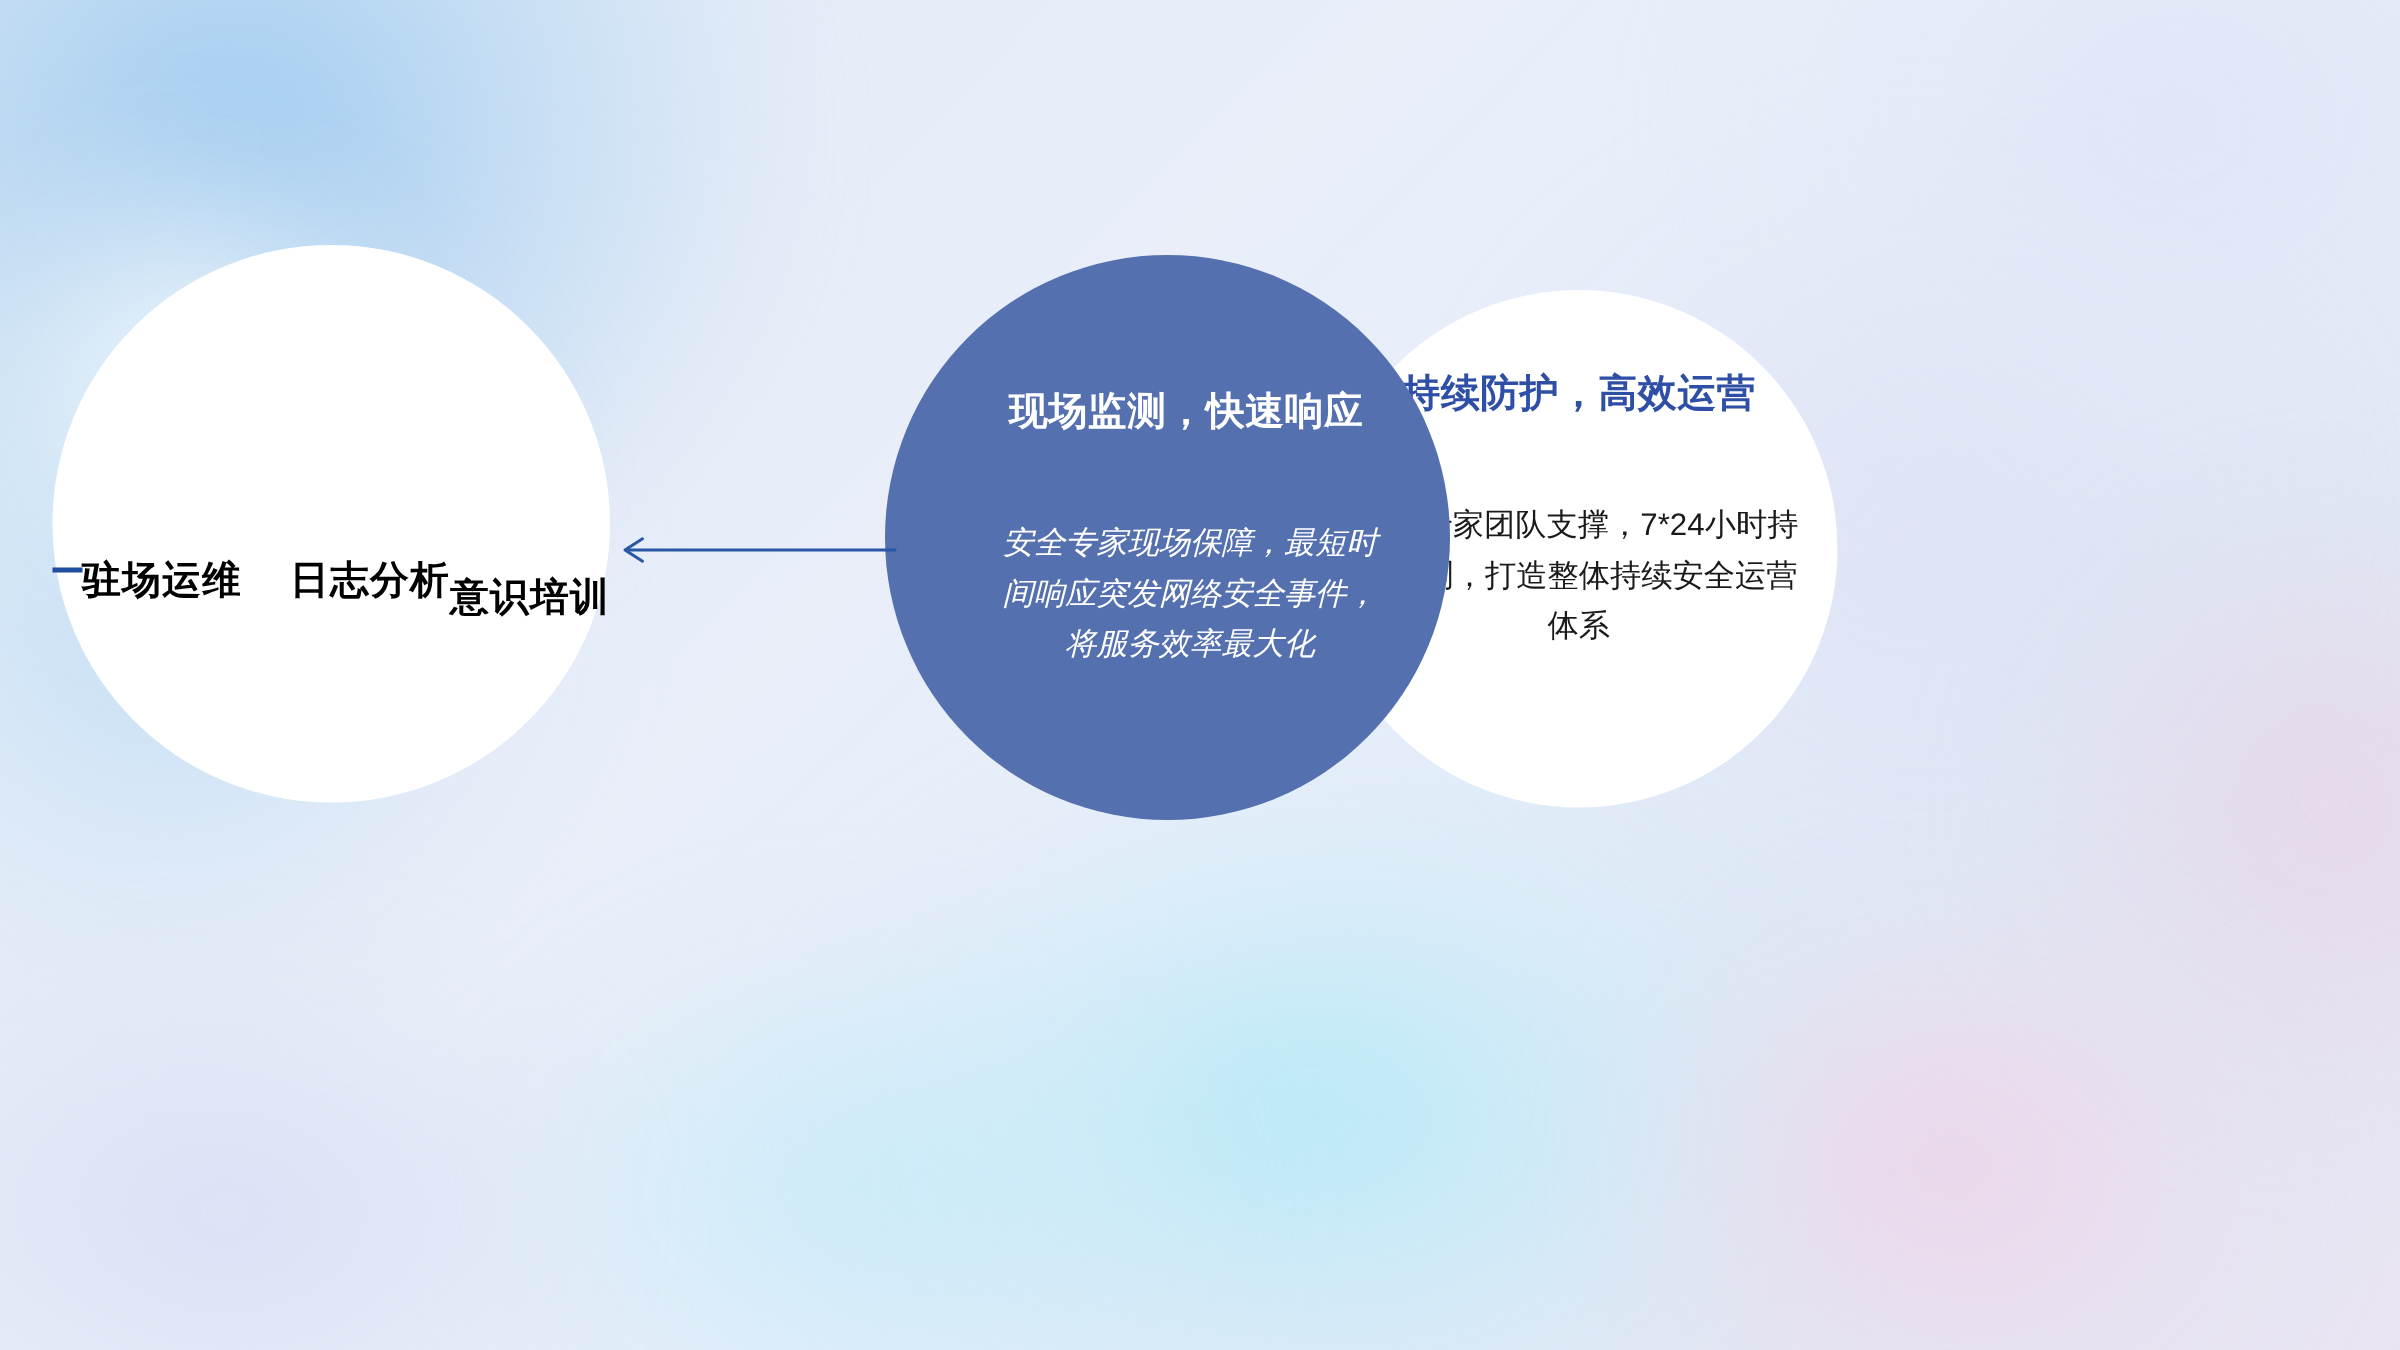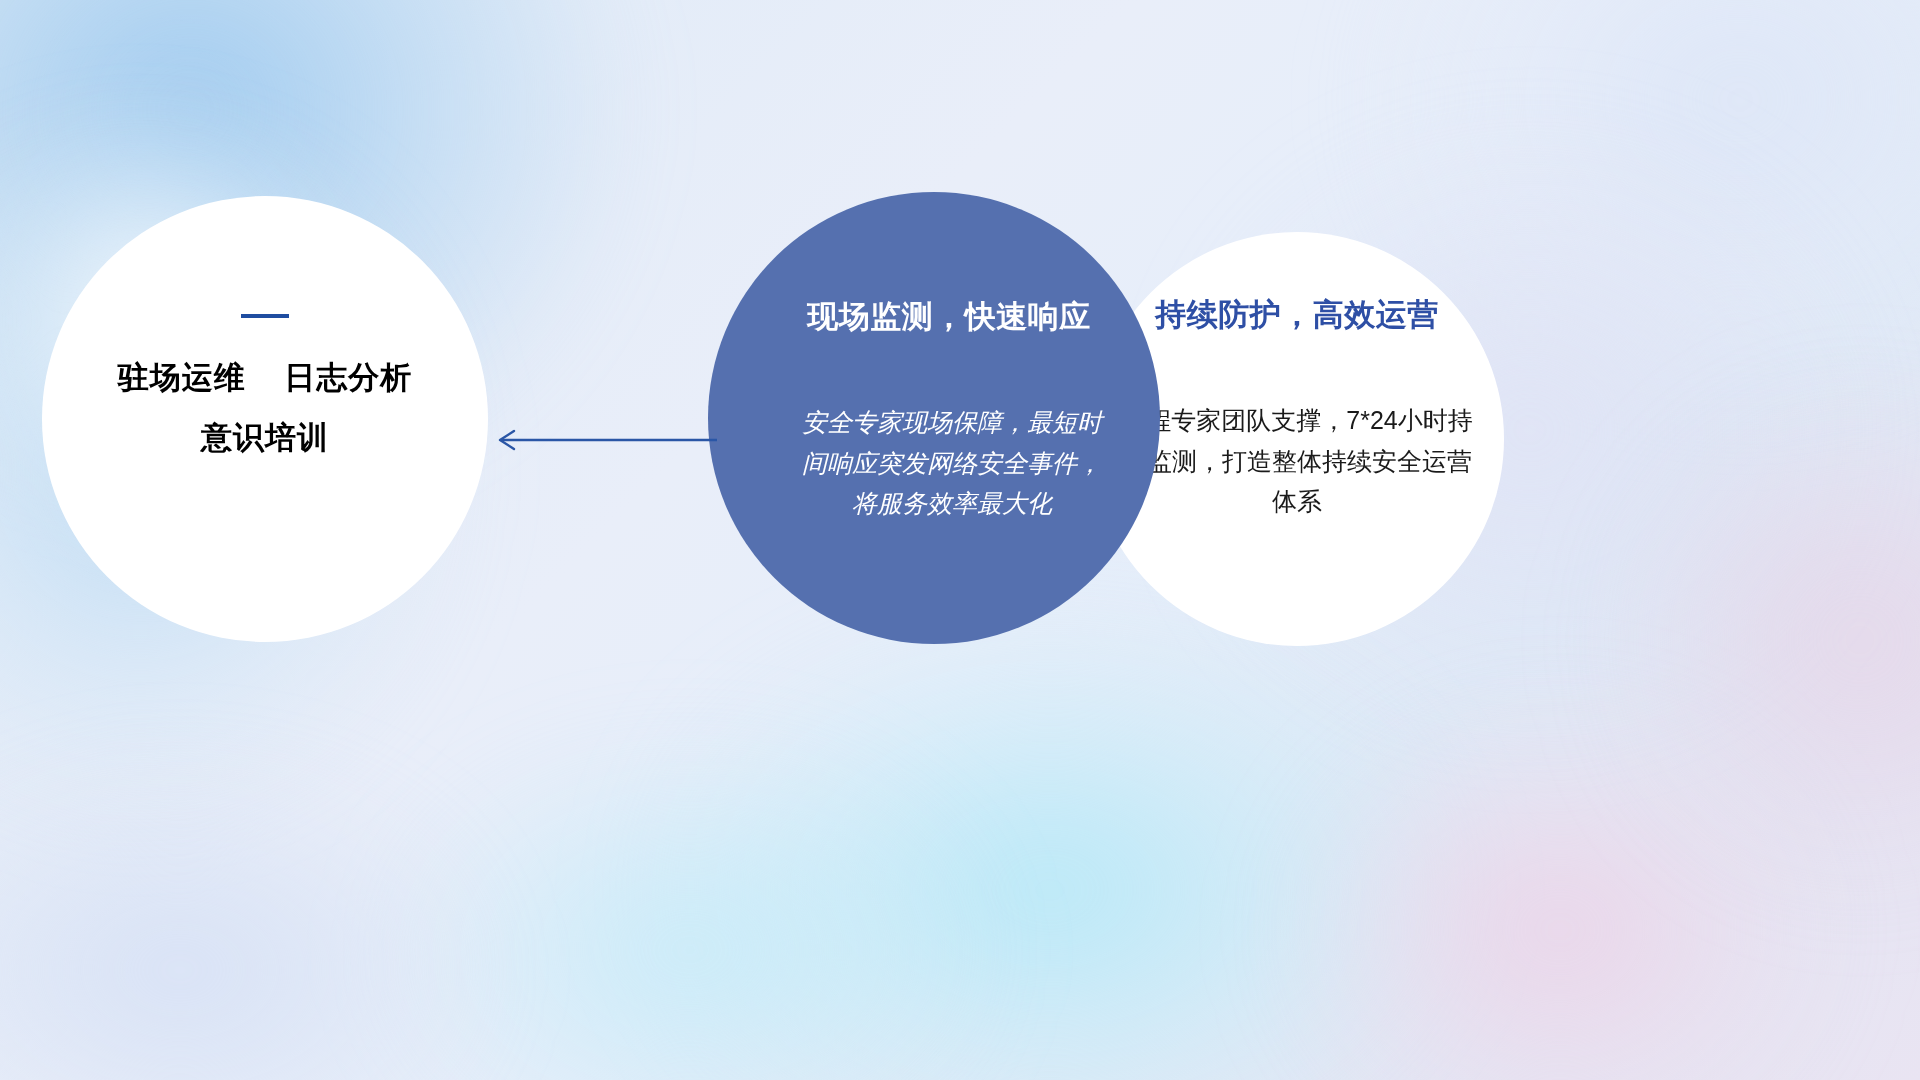--- a/index.html
+++ b/index.html
@@ -97,43 +97,43 @@
     left: 42px;
     top: 196px;
     width: 446px;
     height: 446px;
     background: #ffffff;
     z-index: 4;
   }
 
   #center-circle {
     left: 708px;
-    top: 192px;
+    top: 204px;
     width: 452px;
     height: 452px;
     background: #5570af;
     z-index: 6;
   }
 
   #right-circle {
-    left: 1090px;
+    left: 1056px;
     top: 232px;
     width: 414px;
     height: 414px;
     background: #ffffff;
     z-index: 5;
   }
 
   
   #left-inner {
     position: absolute;
     left: 0; top: 0;
     width: 100%; height: 100%;
     display: flex;
-    flex-direction: column;
+    flex-direction: row;
     align-items: center;
     justify-content: flex-start;
     padding-top: 118px;
     box-sizing: border-box;
   }
   #left-divider {
     width: 48px;
     height: 4px;
     background: #1f4da0;
     margin-bottom: 44px;

